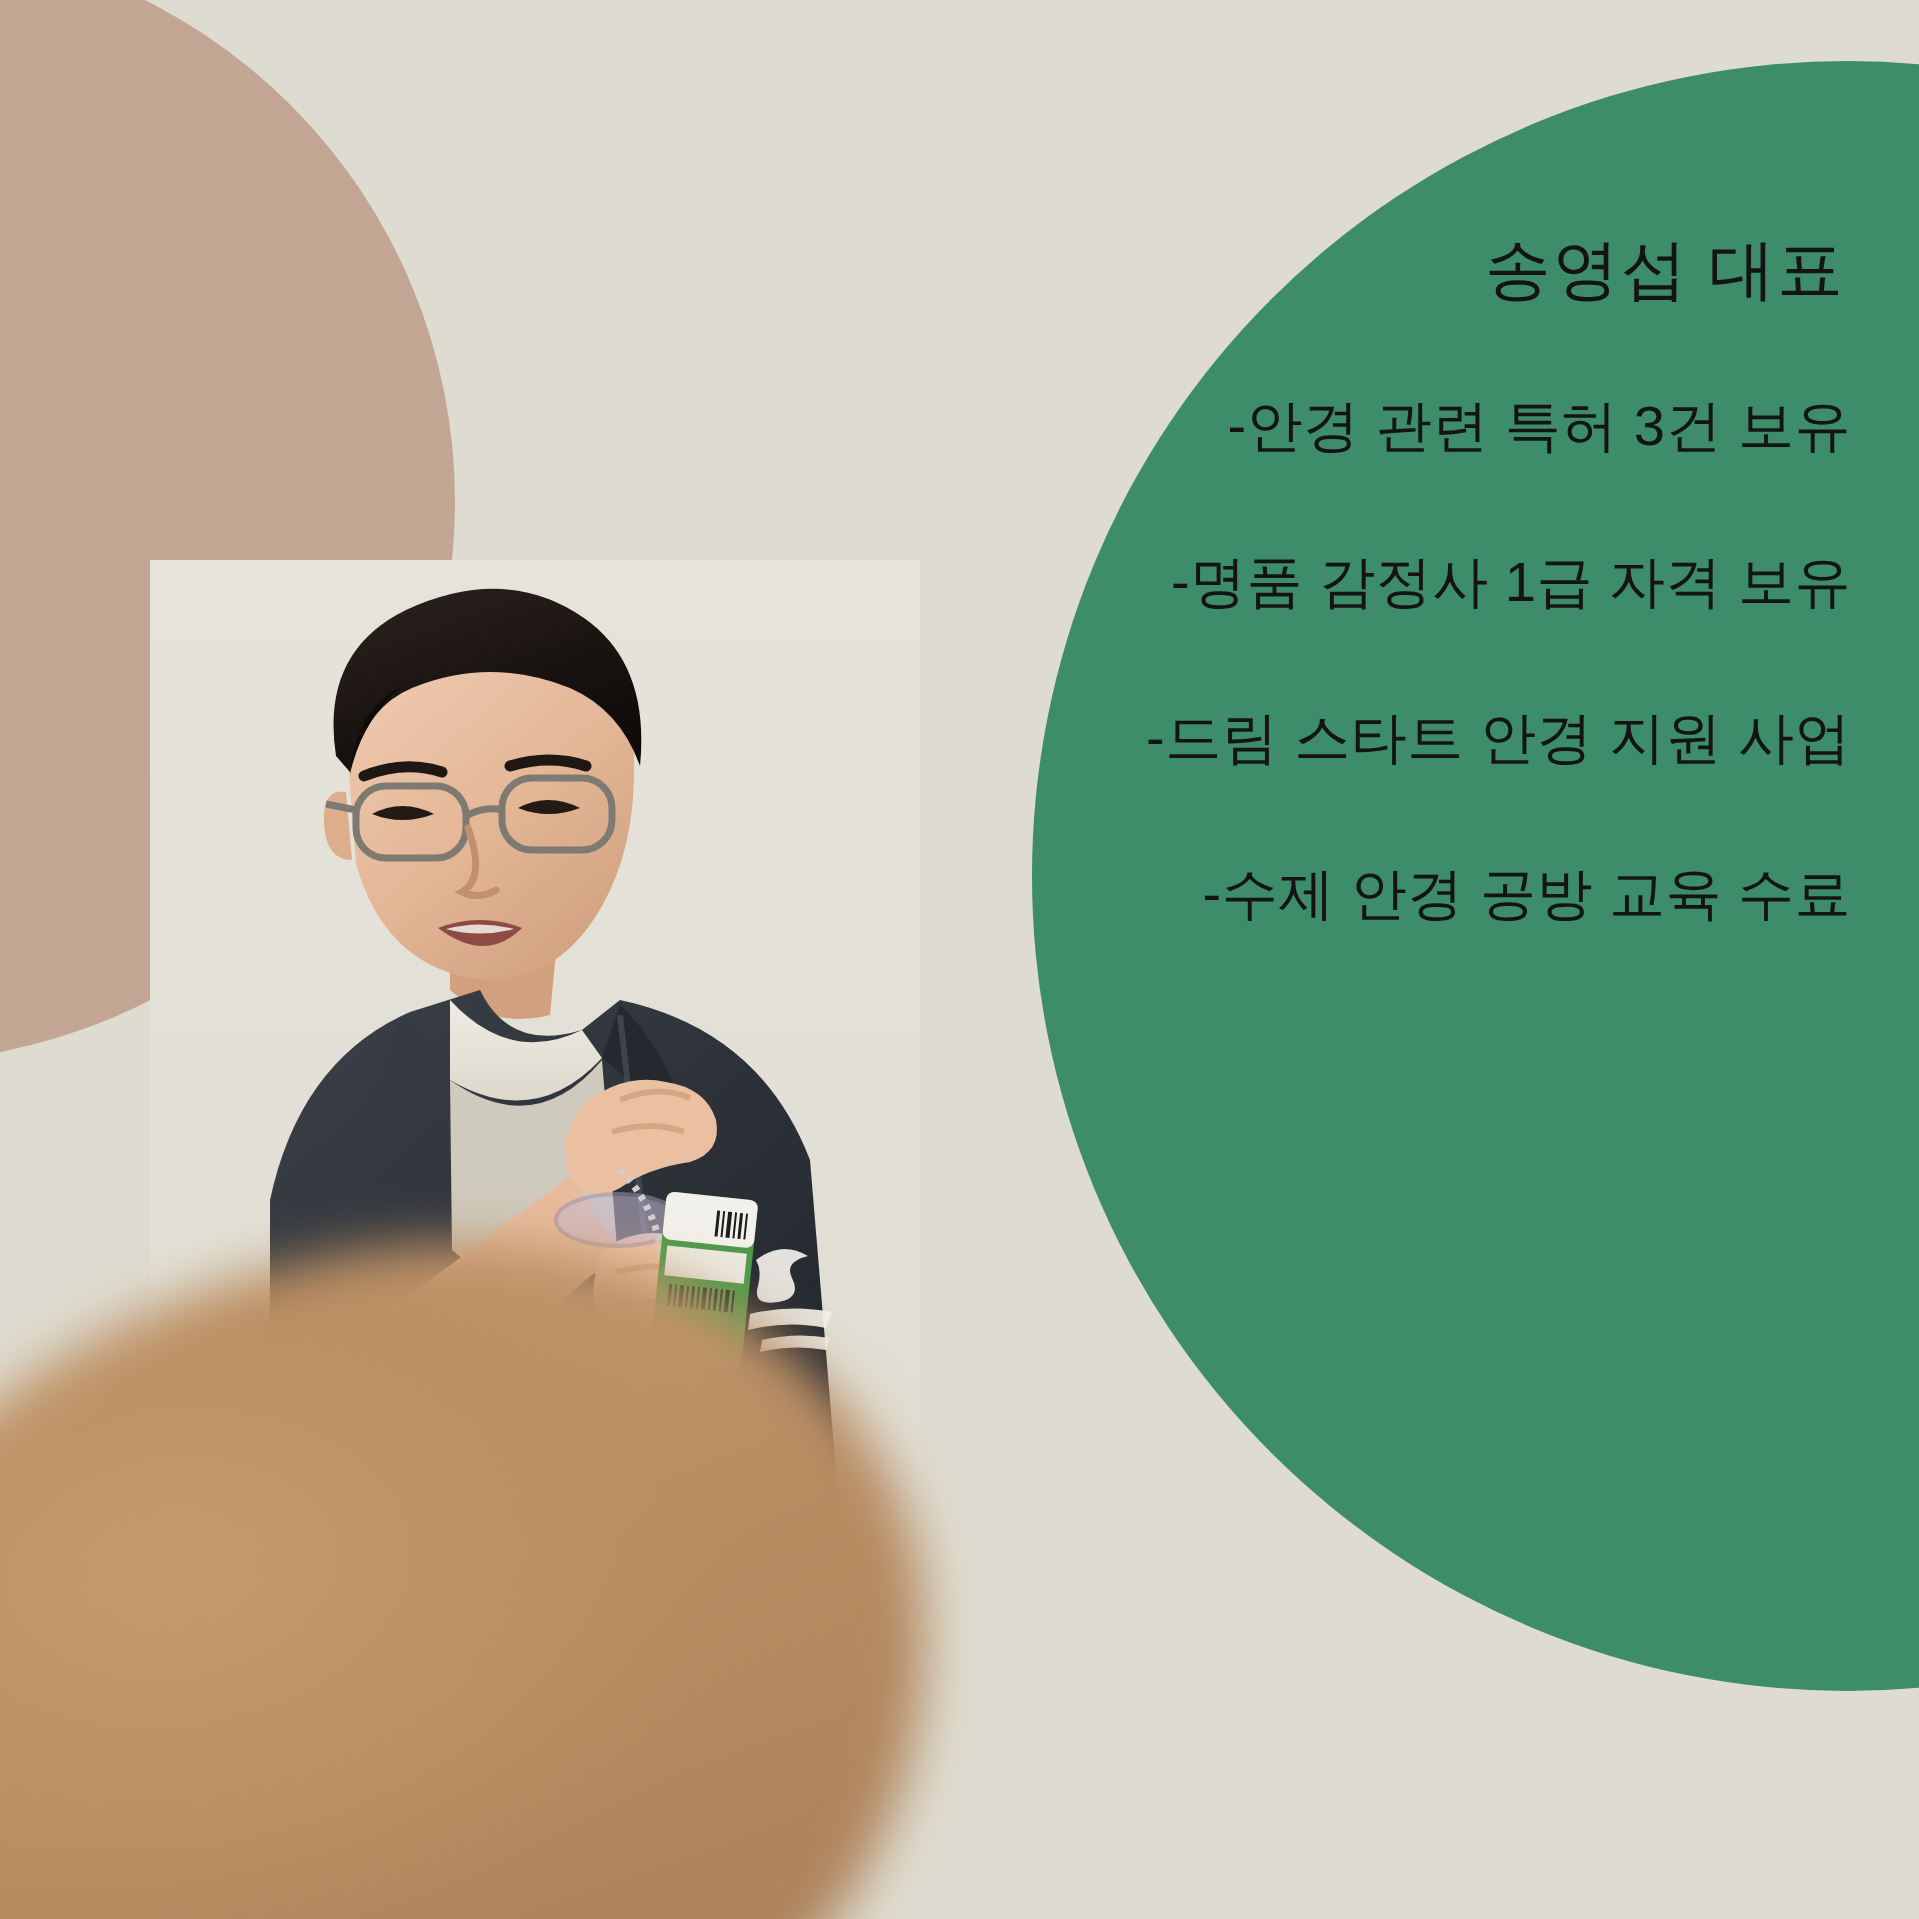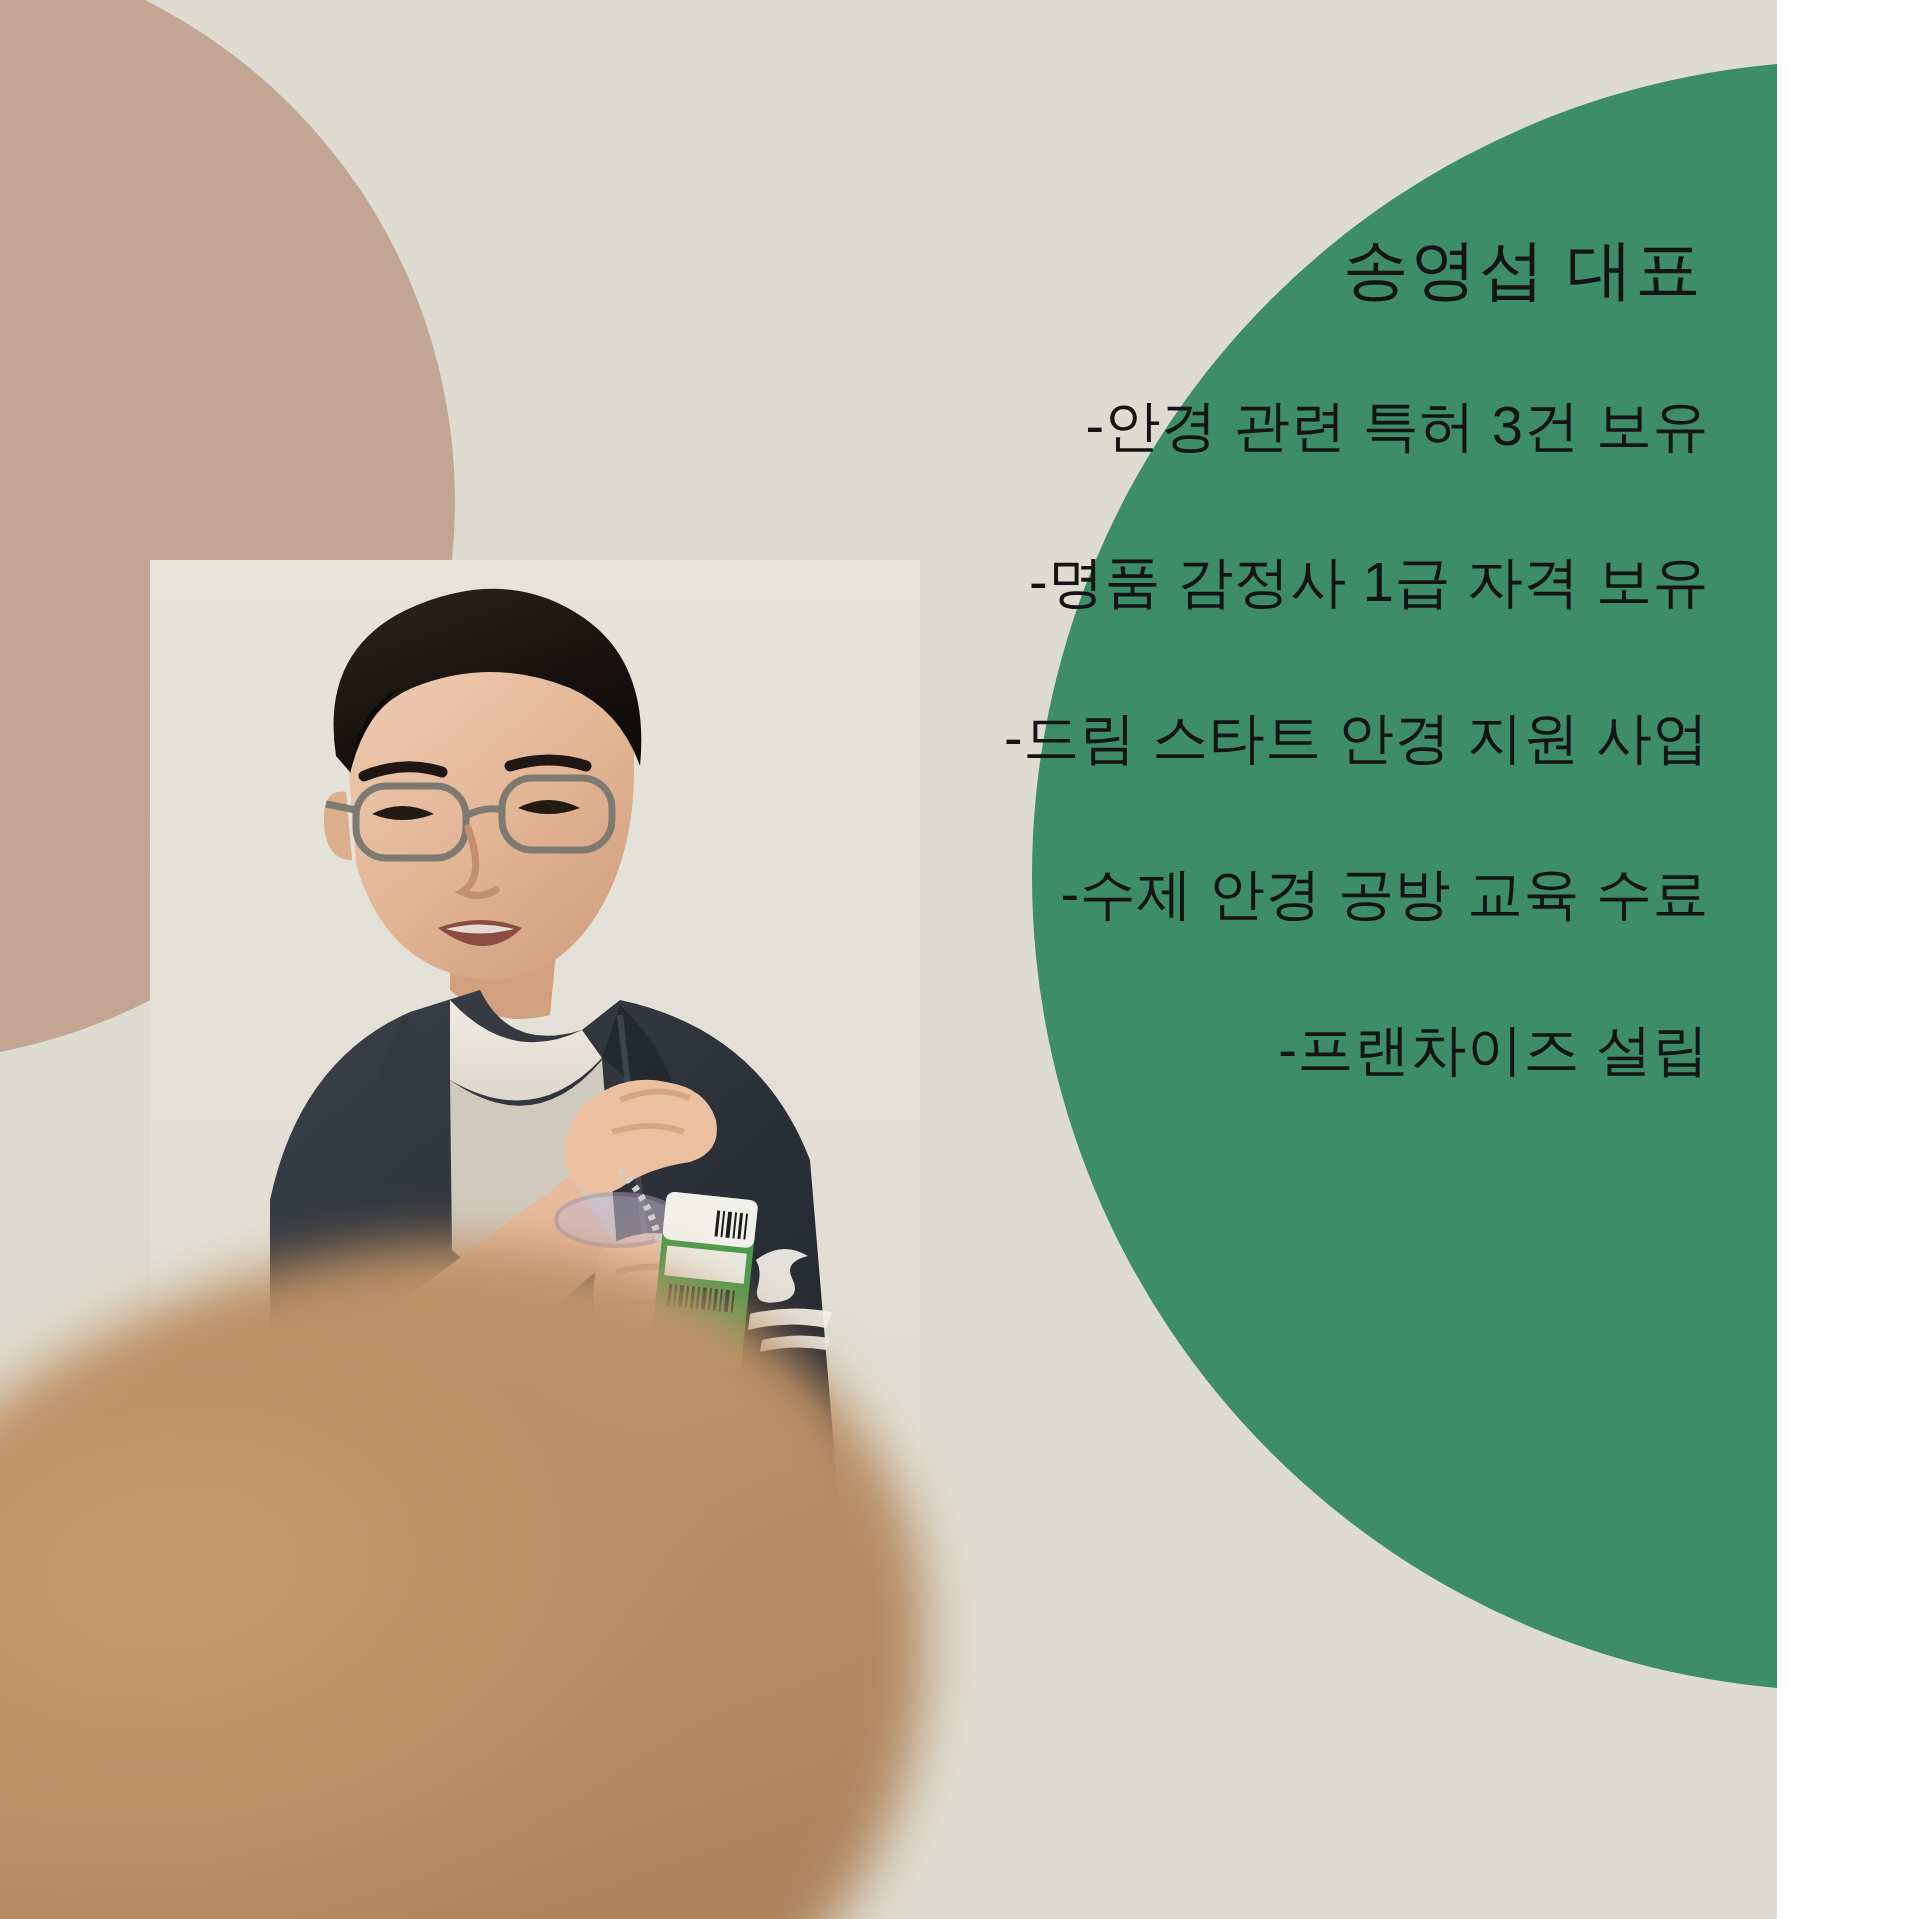--- a/index.html
+++ b/index.html
@@ -4,21 +4,21 @@
 <title>Profile Card</title>
 <style>
   * { margin:0; padding:0; box-sizing:border-box; }
   html, body {
     width:1919px; height:1919px;
     overflow:hidden;
     font-family:"Liberation Sans", "DejaVu Sans", sans-serif;
   }
   #stage {
     position:relative;
-    width:1777px; height:1919px;
+    width:1919px; height:1919px;
     background:#dedcd0;
     overflow:hidden;
   }
 
   
   .circle { position:absolute; border-radius:50%; }
 
   #pink-circle {
     left:-666px; top:-59px;
     width:1121px; height:1121px;
@@ -242,17 +242,16 @@
   <div id="foreground-shoulder"></div>
 
   <div id="text-panel">
 
     <div id="person-name">송영섭 대표</div>
 
     <div class="credential">-안경 관련 특허 3건 보유</div>
     <div class="credential">-명품 감정사 1급 자격 보유</div>
     <div class="credential">-드림 스타트 안경 지원 사업</div>
     <div class="credential">-수제 안경 공방 교육 수료</div>
-    <div class="credential">-프랜차이즈 설립</div>
 
   </div>
 
 </div>
 
 </body></html>

